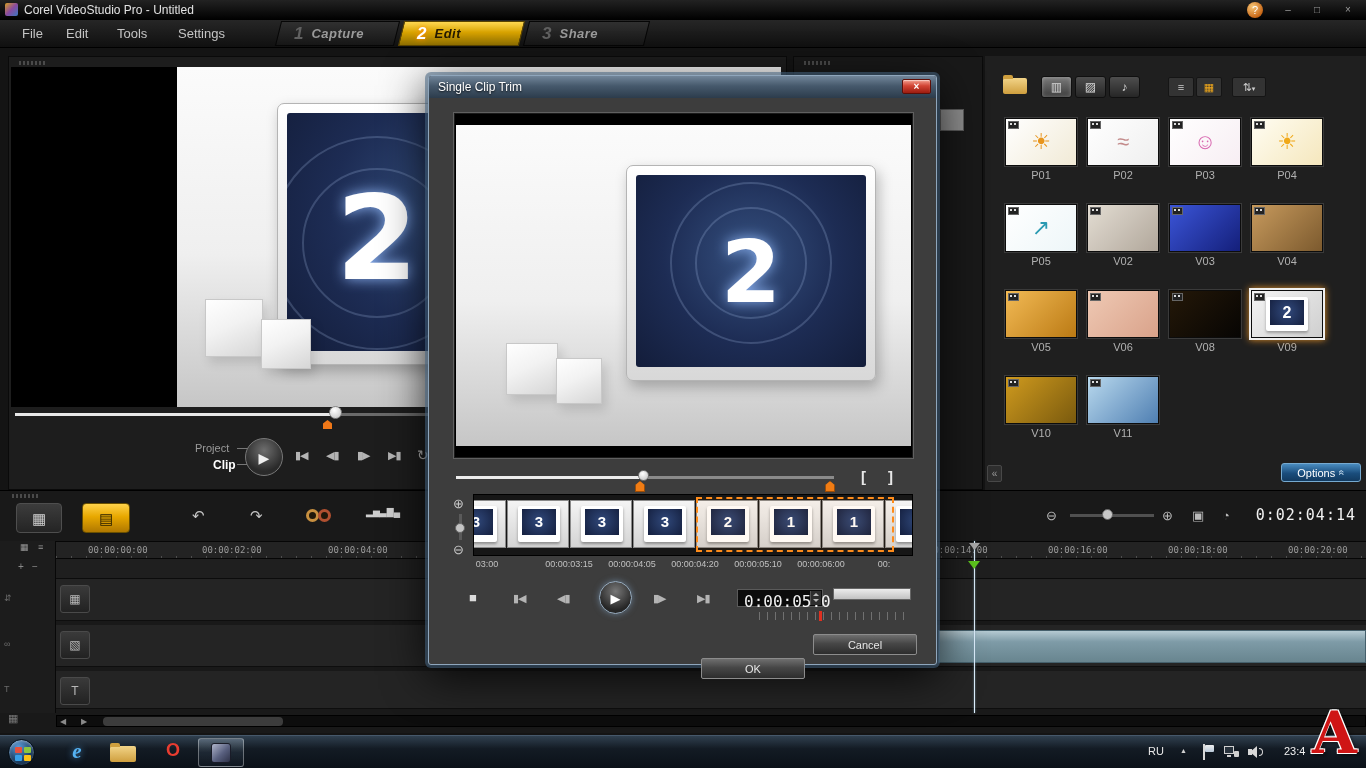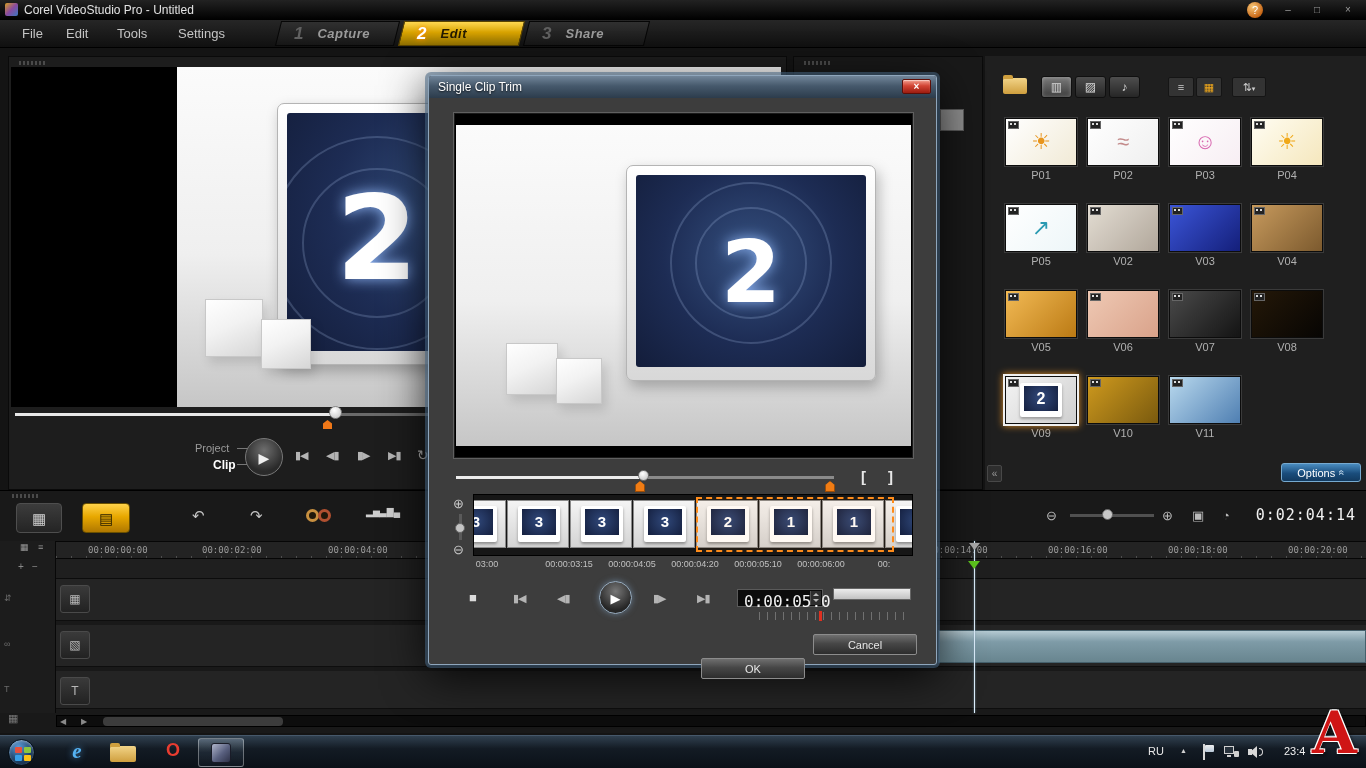--- a/index.html
+++ b/index.html
@@ -14,21 +14,21 @@
   .winbtn{top:2px;width:24px;height:15px;color:#9a9a9a;font-size:10px;line-height:15px;text-align:center;cursor:default;}
 
   
   #menubar{left:0;top:20px;width:1366px;height:28px;background:linear-gradient(#262626,#101010);border-bottom:1px solid #000;}
   .menu-item{font-size:13px;color:#c4c4c4;line-height:28px;text-align:center;}
   .step{height:25px;top:1px;}
   .step .bg{position:absolute;inset:0;transform:skewX(-14deg);border:1px solid #060606;background:linear-gradient(#303030,#161616);}
   .step.active .bg{background:linear-gradient(#ffd852,#d8a300 45%,#8f6f00);border-color:#5a4400;}
   .step .ct{position:relative;display:flex;align-items:center;height:100%;padding-left:16px;font-style:italic;}
   .step .num{font-size:17px;font-weight:bold;color:#606060;}
-  .step .lbl{margin-left:14px;font-size:13px;font-weight:bold;color:#9a9a9a;letter-spacing:.5px;}
+  .step .lbl{margin-left:8px;font-size:13px;font-weight:bold;color:#9a9a9a;letter-spacing:.5px;}
   .step.active .num{color:#fff;text-shadow:0 0 6px #ff9000,0 0 2px #ff9000;}
   .step.active .lbl{color:#241a00;}
 
   
   .scene{position:absolute;background:linear-gradient(#fbfbfb 0%,#efefef 55%,#c6c6c6 100%);overflow:hidden;}
   .tv{position:absolute;background:linear-gradient(#ffffff,#d8d8d8);border:1px solid #b4b4b4;border-radius:7px;box-shadow:3px 6px 14px rgba(0,0,0,.25);}
   .tv-screen{position:absolute;left:9px;top:9px;right:9px;bottom:13px;border-radius:3px;overflow:hidden;
              background:radial-gradient(circle at 50% 42%,#35507f 0%,#1d2c54 55%,#131d3a 100%);}
   .tv-num{position:absolute;text-align:center;color:#fff;font-weight:bold;font-family:"DejaVu Sans",sans-serif;
           text-shadow:0 0 14px rgba(150,190,255,.9);}
@@ -244,28 +244,20 @@
   </div>
         <div class="lib-item">
     <div class="thumb" style="background: linear-gradient(135deg, rgb(239, 201, 180) 0%, rgb(217, 162, 138) 100%);">
       <div class="corner"></div>
       <div class="thumb-glyph"></div>
 
     </div>
     <div class="lib-label">V06</div>
   </div>
         <div class="lib-item">
-    <div class="thumb" style="background: linear-gradient(135deg, rgb(74, 74, 74) 0%, rgb(20, 20, 20) 100%);">
-      <div class="corner"></div>
-      <div class="thumb-glyph"></div>
-
-    </div>
-    <div class="lib-label">V07</div>
-  </div>
-        <div class="lib-item">
     <div class="thumb" style="background: linear-gradient(135deg, rgb(36, 24, 8) 0%, rgb(7, 5, 3) 100%);">
       <div class="corner"></div>
       <div class="thumb-glyph"></div>
 
     </div>
     <div class="lib-label">V08</div>
   </div>
         <div class="lib-item sel">
     <div class="thumb" style="background: linear-gradient(135deg, rgb(244, 244, 244) 0%, rgb(207, 207, 207) 100%);">
       <div class="corner"></div>

